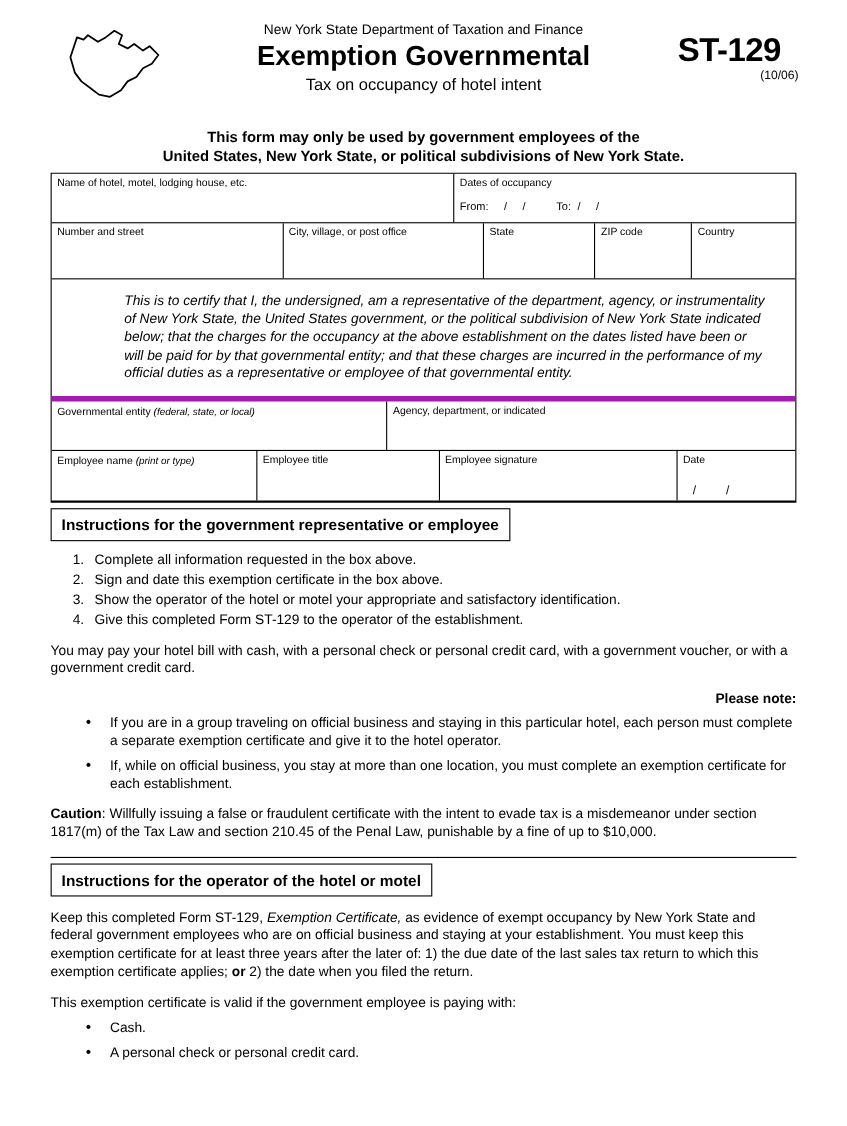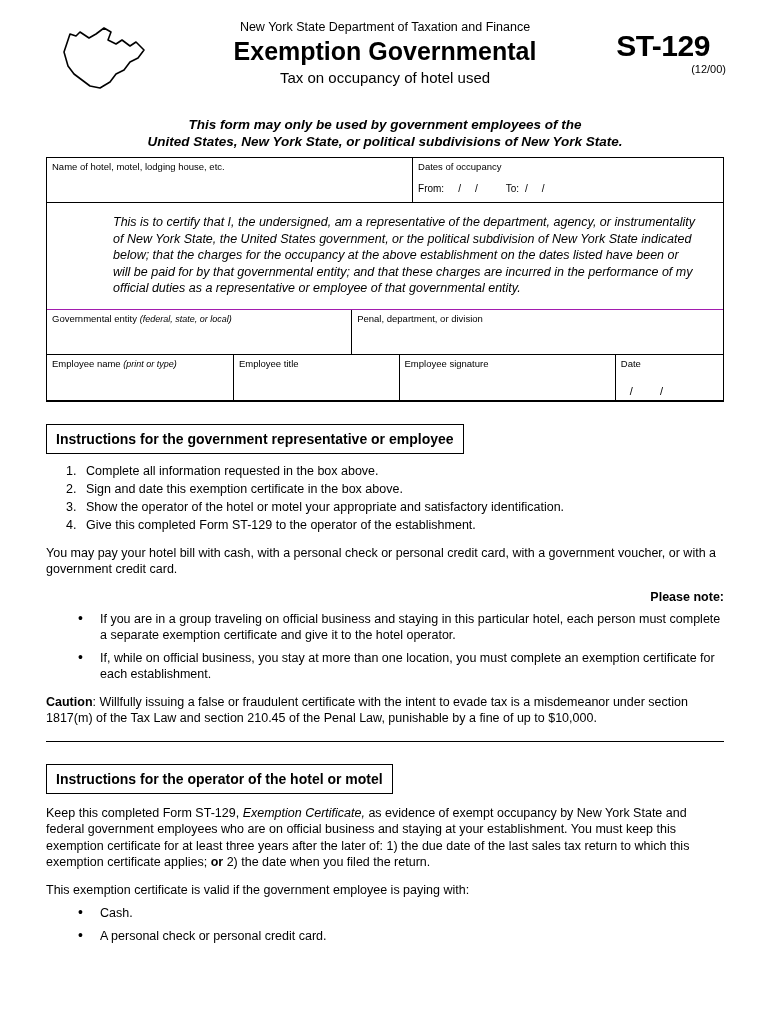--- a/index.html
+++ b/index.html
@@ -75,21 +75,20 @@
     text-align: right;
     padding-right: 2px;
   }
 
   .use-note {
     text-align: center;
     font-weight: bold;
     font-size: 13.5px;
     line-height: 17px;
     margin: 2px 30px 0 30px;
-    font-style: italic;
   }
 
   
   .cert-box {
     margin: 7px 46px 0 46px;
     border: 1.5px solid #000;
     border-bottom-width: 2px;
   }
   .row {
     display: flex;
@@ -125,21 +124,21 @@
   .r2-b { width: 27%; height: 50px; }
   .r2-c { width: 15%; height: 50px; }
   .r2-d { width: 13%; height: 50px; }
   .r2-e { width: 14%; height: 50px; }
 
   .certify {
     padding: 11px 26px 12px 66px;
     font-style: italic;
     font-size: 12.5px;
     line-height: 16.5px;
-    border-bottom: 1px solid #a21caf;
+    border-bottom: 5px solid #a21caf;
   }
 
   .r4-a { width: 45%; height: 44px; }
   .r4-b { width: 55%; height: 44px; }
 
   .r5-a { width: 27.5%; height: 45px; }
   .r5-b { width: 24.5%; height: 45px; }
   .r5-c { width: 32%; height: 45px; }
   .r5-d { width: 16%; height: 45px; }
   .date-slashes {
@@ -155,21 +154,21 @@
   .body {
     margin: 0 46px 0 46px;
   }
   .section-head {
     border: 1.5px solid #000;
     font-weight: bold;
     font-size: 14px;
     line-height: 18px;
     padding: 5px 9px 5px 9px;
     display: inline-block;
-    margin-top: 22px;
+    margin-top: 5px;
   }
   .p {
     font-size: 12.5px;
     line-height: 16.5px;
     margin: 11px 0 0 0;
   }
   ol.numlist {
     margin: 8px 0 0 0;
     padding-left: 34px;
     font-size: 12.5px;
@@ -214,25 +213,25 @@
 
 <div class="page">
 
   <div class="header">
     <svg class="ny-outline" viewBox="0 0 100 72">
       <path d="M8,30 L14,12 L20,14 L24,10 L33,16 L40,12 L48,6 L55,10 L52,18 L60,22 L66,18 L74,24 L80,20 L88,28 L82,36 L74,40 L68,48 L60,52 L54,60 L44,66 L34,64 L26,58 L18,52 L12,44 Z" fill="none" stroke="#000" stroke-width="1.6" stroke-linejoin="round"></path>
     </svg>
     <div class="header-center">
       <div class="dept-line">New York State Department of Taxation and Finance</div>
       <div class="form-title">Exemption Governmental</div>
-      <div class="form-sub">Tax on occupancy of hotel used</div>
+      <div class="form-sub">Tax on occupancy of hotel intent</div>
     </div>
     <div class="form-code">
       <div class="code">ST-129</div>
-      <div class="rev">(12/00)</div>
+      <div class="rev">(10/06)</div>
     </div>
   </div>
 
   <div class="use-note">
     <div>This form may only be used by government employees of the</div>
     <div>United States, New York State, or political subdivisions of New York State.</div>
   </div>
 
   <div class="cert-box">
 
@@ -246,32 +245,49 @@
           <span class="seg">From:</span>
           <span class="slash">/</span>
           <span class="seg">/</span>
           <span class="to-lab">To:</span>
           <span class="seg">/</span>
           <span class="slash">/</span>
         </div>
       </div>
     </div>
 
+    <div class="row bb">
+      <div class="cell r2-a">
+        <div class="lbl">Number and street</div>
+      </div>
+      <div class="cell r2-b bl">
+        <div class="lbl">City, village, or post office</div>
+      </div>
+      <div class="cell r2-c bl">
+        <div class="lbl">State</div>
+      </div>
+      <div class="cell r2-d bl">
+        <div class="lbl">ZIP code</div>
+      </div>
+      <div class="cell r2-e bl">
+        <div class="lbl">Country</div>
+      </div>
+    </div>
 
     <div class="certify">This is to certify that I, the undersigned, am a representative of the department, agency, or instrumentality of New York State, the United States government, or the political subdivision of New York State indicated below; that the charges for the occupancy at the above establishment on the dates listed have been or will be paid for by that governmental entity; and that these charges are incurred in the performance of my official duties as a representative or employee of that governmental entity.</div>
 
     <div class="row bb">
       <div class="cell r4-a">
         <div class="lbl">
           <span>Governmental entity</span>
           <span class="ital">(federal, state, or local)</span>
         </div>
       </div>
       <div class="cell r4-b bl">
-        <div class="lbl">Penal, department, or division</div>
+        <div class="lbl">Agency, department, or indicated</div>
       </div>
     </div>
 
     <div class="row">
       <div class="cell r5-a">
         <div class="lbl">
           <span>Employee name</span>
           <span class="ital">(print or type)</span>
         </div>
       </div>

